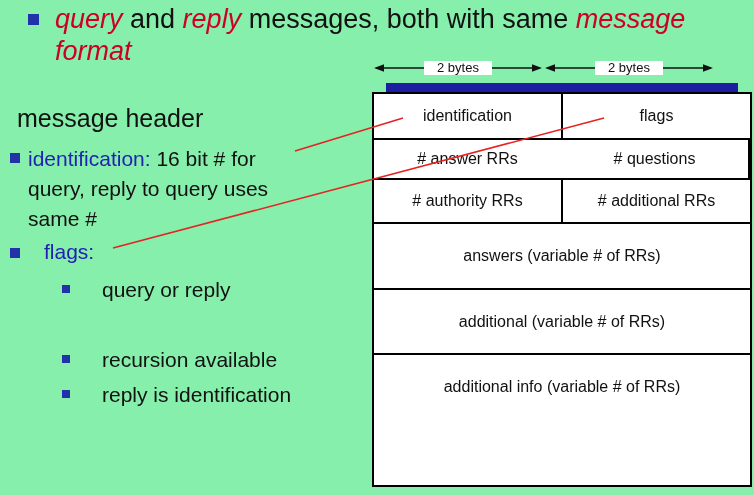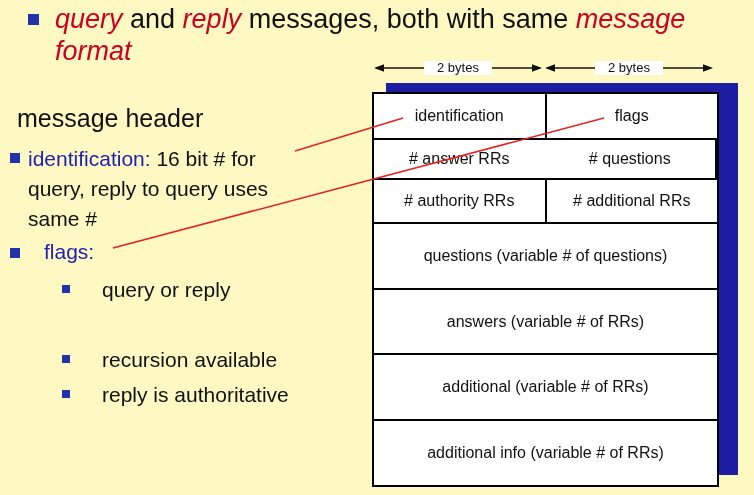--- a/index.html
+++ b/index.html
@@ -1,17 +1,17 @@
 <!DOCTYPE html>
 <html><head>
 <meta charset="utf-8">
 <style>
   html,body { margin:0; padding:0; background:#fff; }
   .slide {
-    position:relative; width:754px; height:495px; background:#fef9c3;
+    position:relative; width:754px; height:495px; background:#86efac;
     font-family:"Liberation Sans", sans-serif; overflow:hidden; color:#111;
   }
   
   .title-bullet { position:absolute; left:28px; top:14px; width:11px; height:11px; background:#2233aa; }
   .title-text { position:absolute; left:55px; top:3px; width:698px; font-size:27px; line-height:32px; color:#111; }
   .red-italic { color:#cc0022; font-style:italic; }
   
   .heading { position:absolute; left:17px; top:104px; font-size:25px; color:#111; }
   .sq { background:#2233aa; display:inline-block; flex:none; }
   .b-main { position:absolute; width:10px; height:10px; }
@@ -19,21 +19,21 @@
   .b2 { left:10px; top:248px; }
   .ident-block { position:absolute; left:28px; top:144px; width:276px; font-size:21px; line-height:30px; color:#111; }
   .blue { color:#2222b2; }
   .flags-label { position:absolute; left:44px; top:240px; font-size:21px; }
   .sub-item { position:absolute; left:62px; display:flex; gap:32px; font-size:21px; color:#111; }
   .sub-item .sq { width:8px; height:8px; margin-top:7px; }
   .s0 { top:278px; } .s1 { top:313px; } .s2 { top:348px; } .s3 { top:383px; }
   
   .shadow { position:absolute; left:386px; top:83px; width:352px; height:392px; background:#1d1da1; }
   .msg-table {
-    position:absolute; left:372px; top:92px; width:347px; height:395px;
+    position:absolute; left:372px; top:92px; width:380px; height:395px;
     background:#fff; border:2px solid #000; box-sizing:border-box;
     display:grid; grid-template-rows:44px 40px 44px 66px 65px 66px auto;
   }
   .trow { display:flex; border-top:2px solid #000; min-height:0; }
   .trow:first-child { border-top:none; }
   .cell { flex:1; display:flex; align-items:center; justify-content:center; font-size:16px; color:#111; text-align:center; }
   .trow.two .c1 { border-right:2px solid #000; }
   .arrow { position:absolute; height:14px; }
   .arrow line { stroke:#111; stroke-width:1.4; }
   .arrow polygon { fill:#111; }
@@ -60,21 +60,21 @@
   <div class="sub-item s0">
       <span class="sq"></span>
       <span>query or reply</span>
     </div>
   <div class="sub-item s2">
       <span class="sq"></span>
       <span>recursion available</span>
     </div>
   <div class="sub-item s3">
       <span class="sq"></span>
-      <span>reply is authoritative</span>
+      <span>reply is identification</span>
     </div>
 
   <svg class="arrow" style="left:374px; top:61px;" width="168" height="14">
     <line x1="2" y1="7" x2="166" y2="7"></line>
     <rect x="50" y="0" width="68" height="14" fill="#ffffff"></rect>
     <polygon points="0,7 10,3.2 10,10.8"></polygon>
     <polygon points="168,7 158,3.2 158,10.8"></polygon>
     <text x="84" y="11">2 bytes</text>
   </svg>
   <svg class="arrow" style="left:545px; top:61px;" width="168" height="14">
@@ -93,23 +93,20 @@
     </div>
     <div class="trow two">
       <div class="cell"># answer RRs</div>
       <div class="cell c1"># questions</div>
     </div>
     <div class="trow two">
       <div class="cell c1"># authority RRs</div>
       <div class="cell"># additional RRs</div>
     </div>
     <div class="trow">
-      <div class="cell">questions (variable # of questions)</div>
-    </div>
-    <div class="trow">
       <div class="cell">answers (variable # of RRs)</div>
     </div>
     <div class="trow">
       <div class="cell">additional (variable # of RRs)</div>
     </div>
     <div class="trow">
       <div class="cell">additional info (variable # of RRs)</div>
     </div>
   </div>
 

